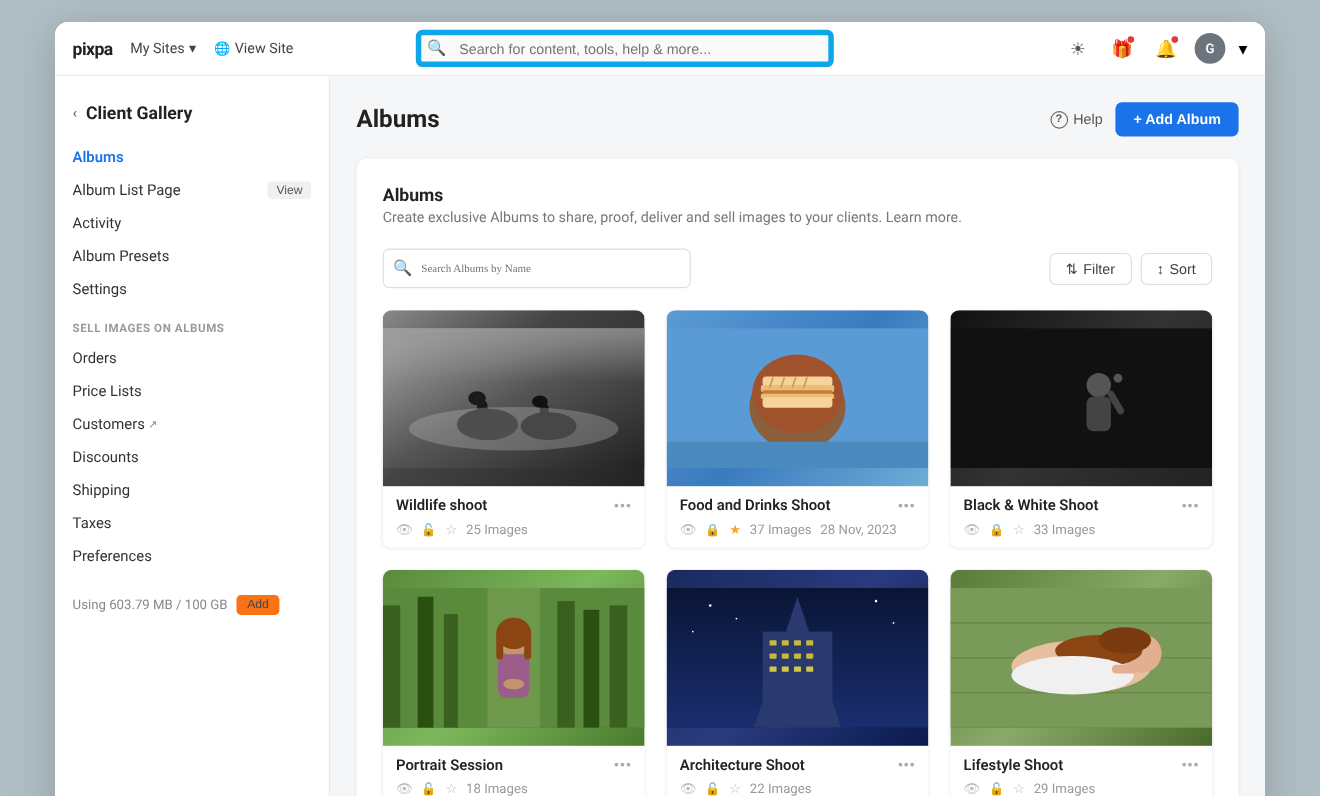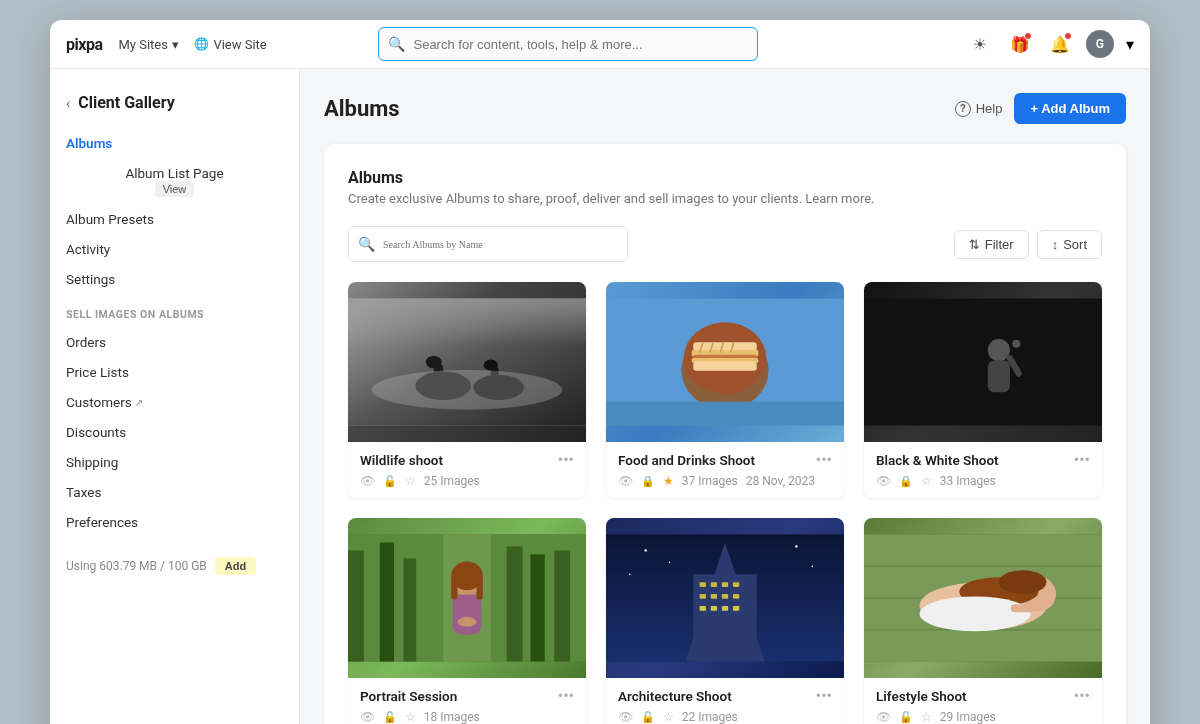--- a/index.html
+++ b/index.html
@@ -53,21 +53,21 @@
     }
     .top-nav-search {
       flex: 1;
       max-width: 380px;
       margin: 0 auto;
       position: relative;
     }
     .top-nav-search input {
       width: 100%;
       height: 34px;
-      border: 1px solid #0ea5e9;
+      border: 5px solid #0ea5e9;
       border-radius: 6px;
       padding: 0 28px 0 34px;
       font-size: 13px;
       color: #888;
       background: #fafafa;
       outline: none;
     }
     .top-nav-search .search-icon-wrap {
       position: absolute;
       left: 10px;
@@ -190,28 +190,27 @@
     }
     .sidebar-storage {
       padding: 20px 16px 8px;
       display: flex;
       align-items: center;
       gap: 8px;
       font-size: 12px;
       color: #888;
     }
     .sidebar-storage-add {
-      background: #fef9c3;
+      background: #f97316;
       border: none;
       border-radius: 4px;
       padding: 3px 10px;
       font-size: 11px;
       color: #444;
       cursor: pointer;
-      font-weight: bold;
     }
     
     .content-area {
       flex: 1;
       background: #f5f6f8;
       padding: 24px;
       overflow-y: auto;
     }
     .content-header {
       display: flex;
@@ -447,29 +446,29 @@
 
     <aside class="sidebar">
       <div class="sidebar-back">
         <span class="sidebar-back-icon">‹</span>
         <span class="sidebar-back-title">Client Gallery</span>
       </div>
 
       <div class="sidebar-nav-item active">
         <span>Albums</span>
       </div>
-      <div class="sidebar-nav-item" style="justify-content:space-between;flex-direction:column;">
+      <div class="sidebar-nav-item" style="justify-content:space-between;">
         <span>Album List Page</span>
         <button class="sidebar-view-btn">View</button>
       </div>
       <div class="sidebar-nav-item">
+        <span>Activity</span>
+      </div>
+      <div class="sidebar-nav-item">
         <span>Album Presets</span>
-      </div>
-      <div class="sidebar-nav-item">
-        <span>Activity</span>
       </div>
       <div class="sidebar-nav-item">
         <span>Settings</span>
       </div>
 
       <div class="sidebar-section-label">SELL IMAGES ON ALBUMS</div>
 
       <div class="sidebar-nav-item">
         <span>Orders</span>
       </div>

